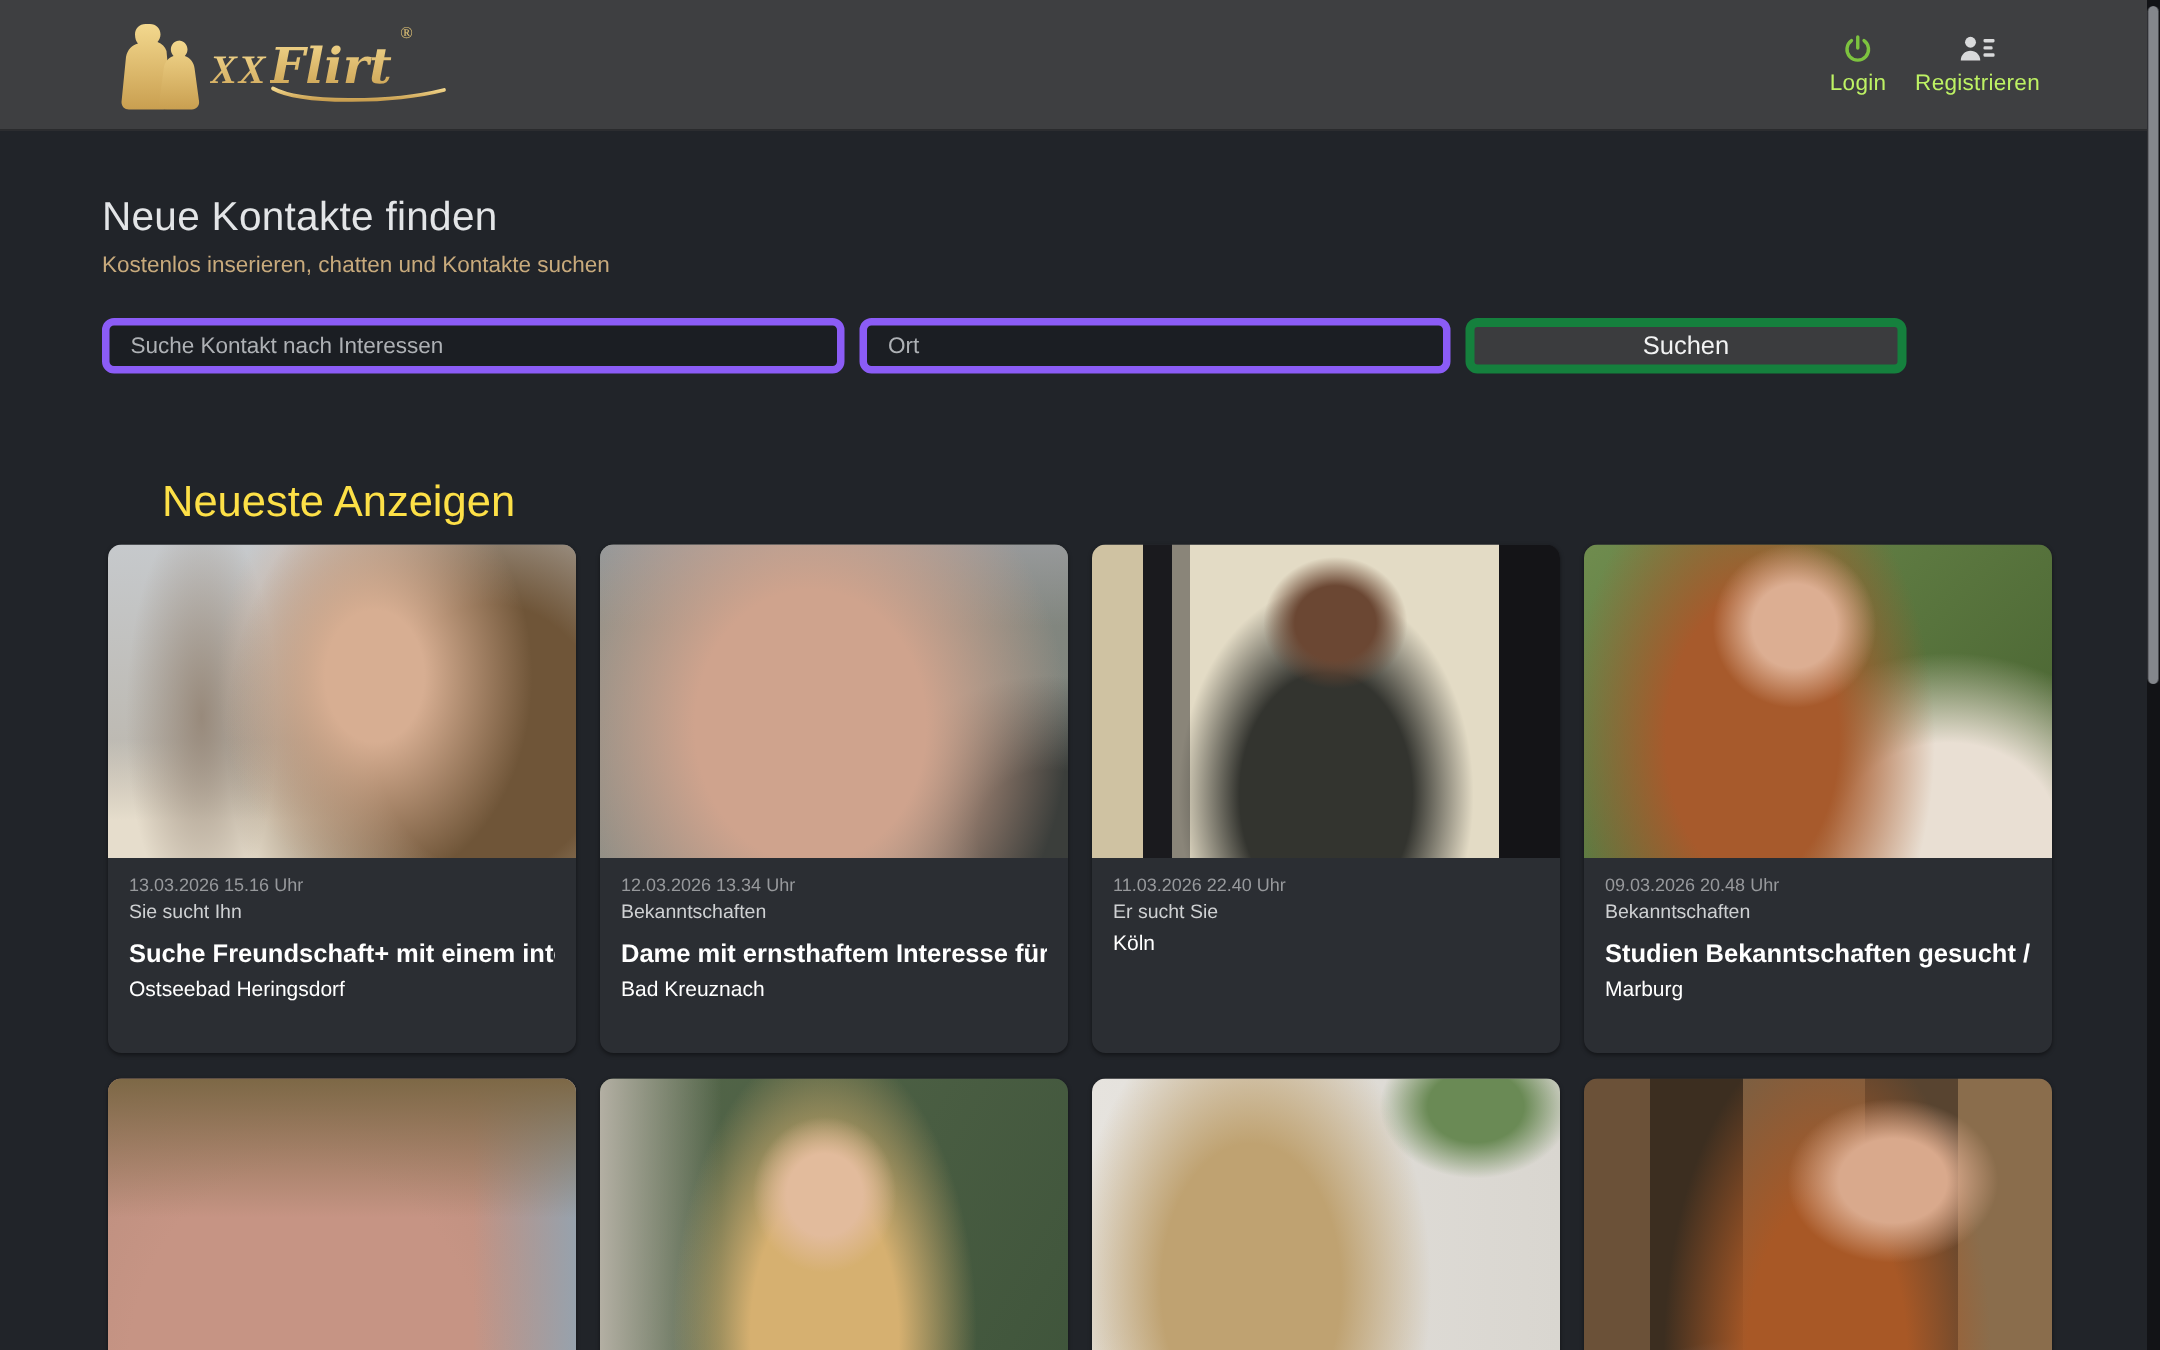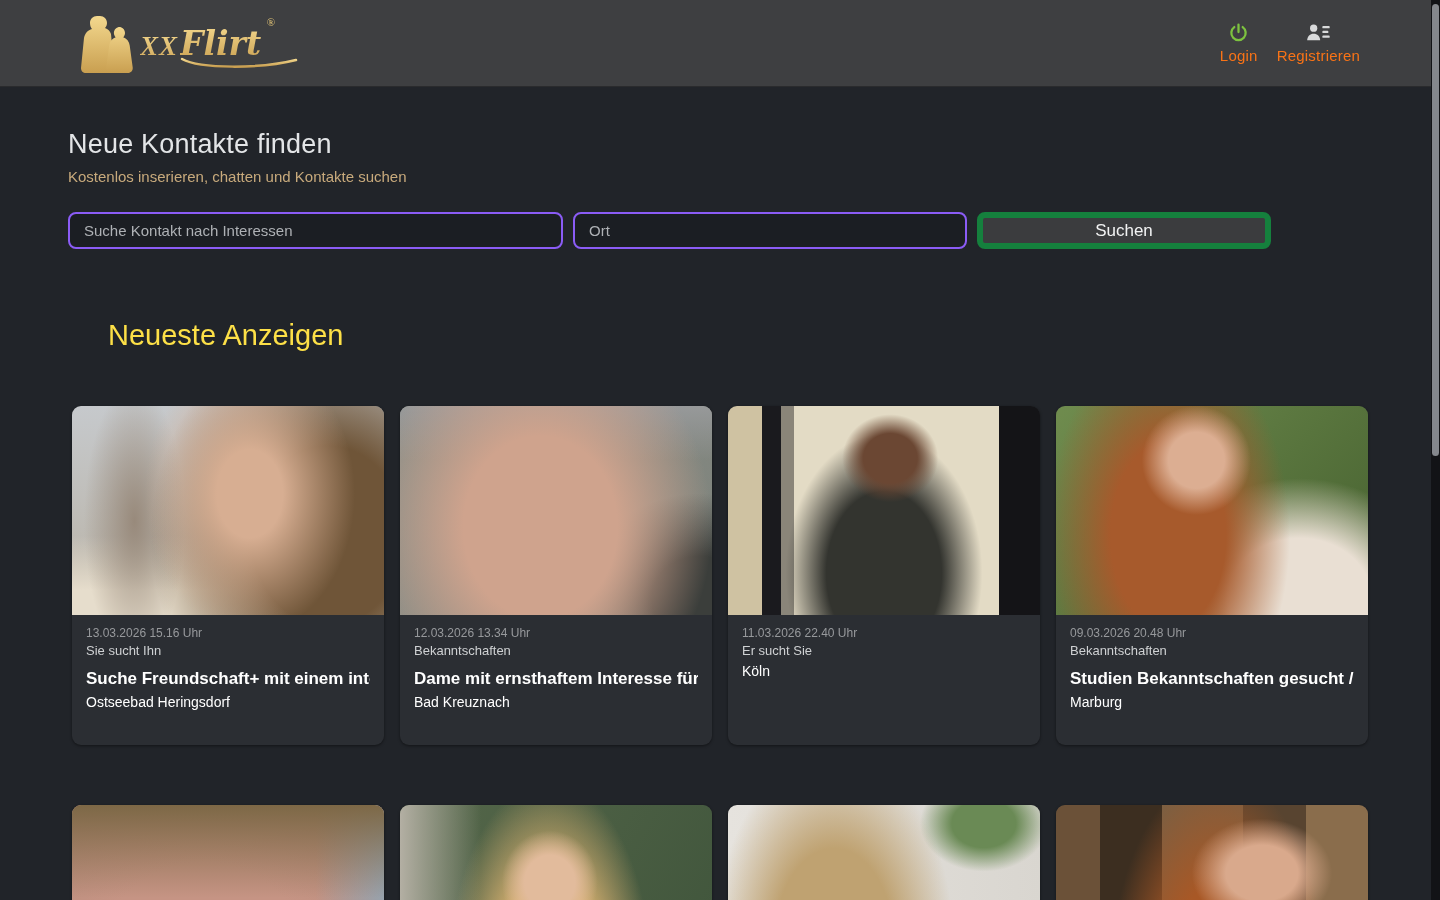--- a/index.html
+++ b/index.html
@@ -38,29 +38,29 @@
     font-size:11px; color:#e7c878; font-family:"Liberation Serif", serif;
   }
   .logo-swash { position:absolute; left:40px; bottom:-6px; }
 
   .header-nav { display:flex; gap:14px; align-items:flex-start; }
   .nav-item {
     display:flex; flex-direction:column; align-items:center; gap:4px;
     cursor:pointer; min-width:48px;
   }
   .nav-item svg { display:block; }
-  .nav-label { font-size:15px; color:#f97316; letter-spacing:.2px; }
+  .nav-label { font-size:15px; color:#bef264; letter-spacing:.2px; }
 
   
   .hero { padding:0 68px; }
   .hero-title { font-size:27px; font-weight:400; color:#e3e5e7; margin:42px 0 8px; letter-spacing:.2px; }
   .hero-subtitle { font-size:15px; color:#c8aa7c; margin-bottom:27px; }
   .search-row { display:flex; gap:10px; }
   .search-input {
-    height:37px; background:#1b1e23; border:2px solid #8b5cf6; border-radius:8px;
+    height:37px; background:#1b1e23; border:5px solid #8b5cf6; border-radius:8px;
     color:#3b82f6; font-size:15px; padding:0 14px; outline:none;
     font-family:"Liberation Sans", sans-serif;
   }
   .search-input::placeholder { color:#aeb1b5; opacity:1; }
   .input-interests { width:495px; }
   .input-location { width:394px; }
   .search-button {
     width:294px; height:37px; background:#3b3c3e; border:6px solid #15803d;
     border-radius:8px; color:#f2f3f3; font-size:17px; cursor:pointer;
     font-family:"Liberation Sans", sans-serif;
@@ -68,21 +68,20 @@
 
   
   .listings { margin:70px 72px 0; }
   .listings-heading { font-size:29px; font-weight:400; color:#fde047; margin-bottom:11px;margin-left:36px; }
   .cards-grid {
     display:grid; grid-template-columns:repeat(4,1fr); column-gap:16px; row-gap:17px;
   }
   .card {
     background:#2b2e33; border-radius:9px; overflow:hidden; cursor:pointer;
     box-shadow:0 1px 3px rgba(0,0,0,.45);
-    margin-top:43px;
   }
   .card-photo { width:100%; height:209px; background-color:#6a6a6a; }
   .card.row2 .card-photo { height:310px; }
   .card-body { padding:11px 14px 14px; min-height:130px; }
   .card-date { font-size:12px; color:#97999c; }
   .card-category { font-size:13px; color:#cfd1d3; margin-top:3px; }
   .card-title {
     font-size:17px; font-weight:bold; color:#ffffff; margin-top:11px;
     white-space:nowrap; overflow:hidden;
   }

